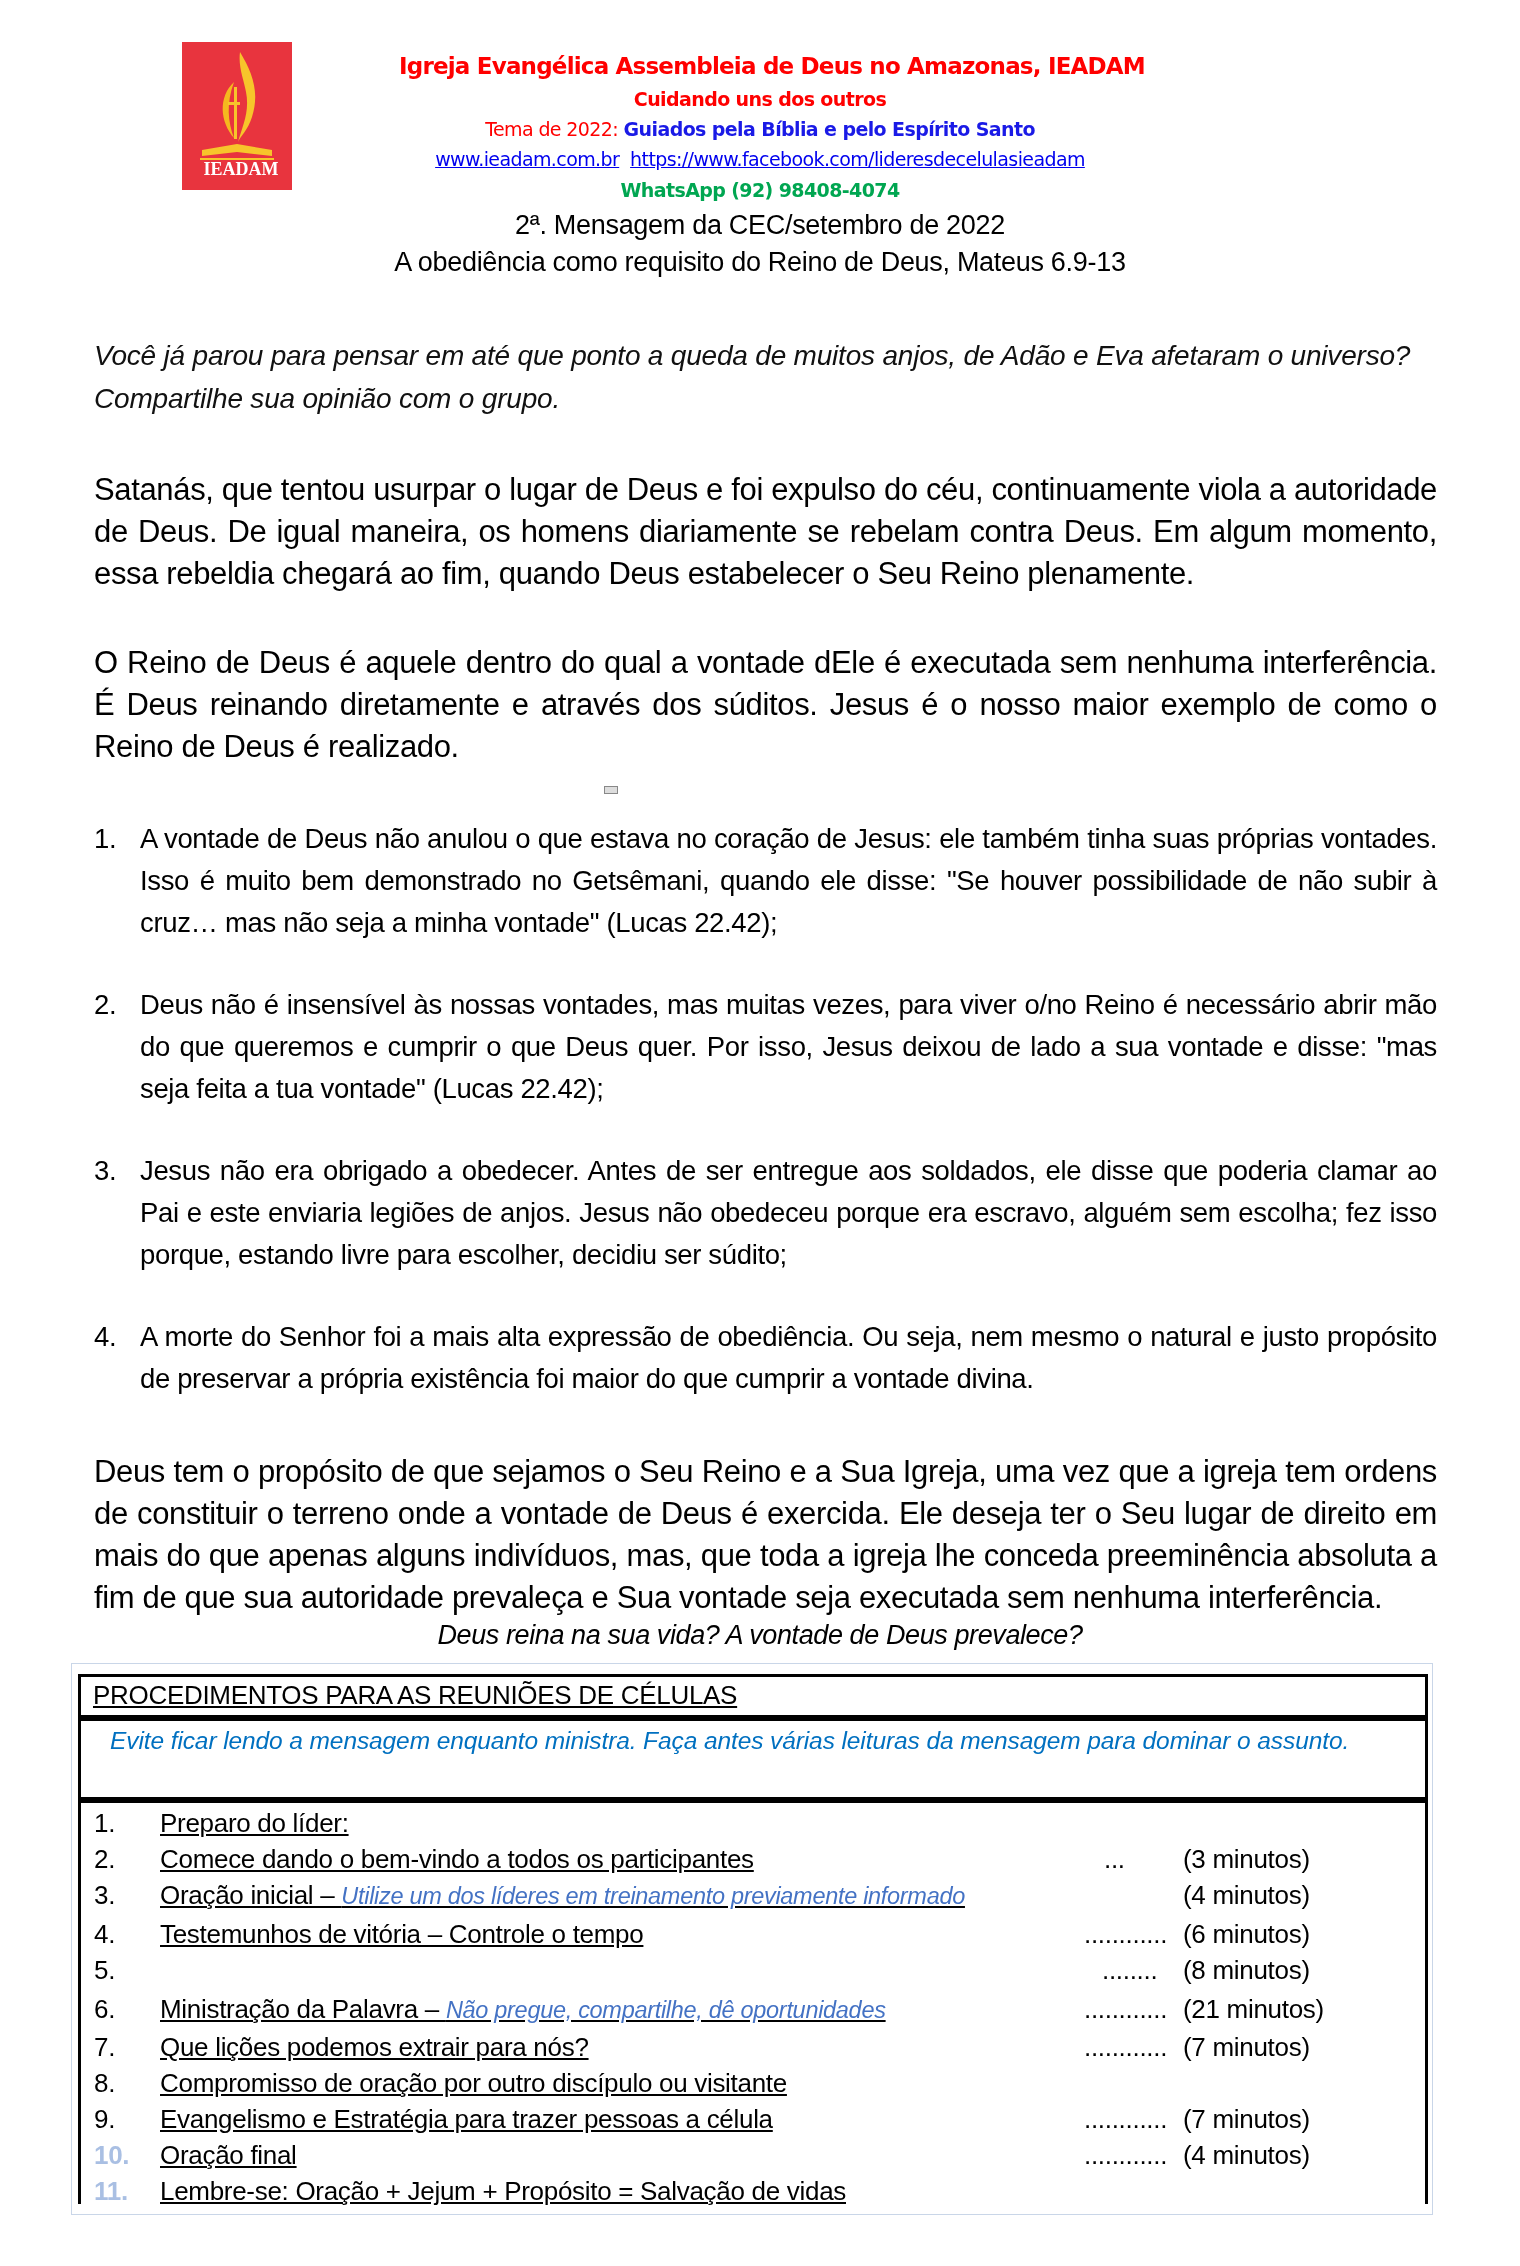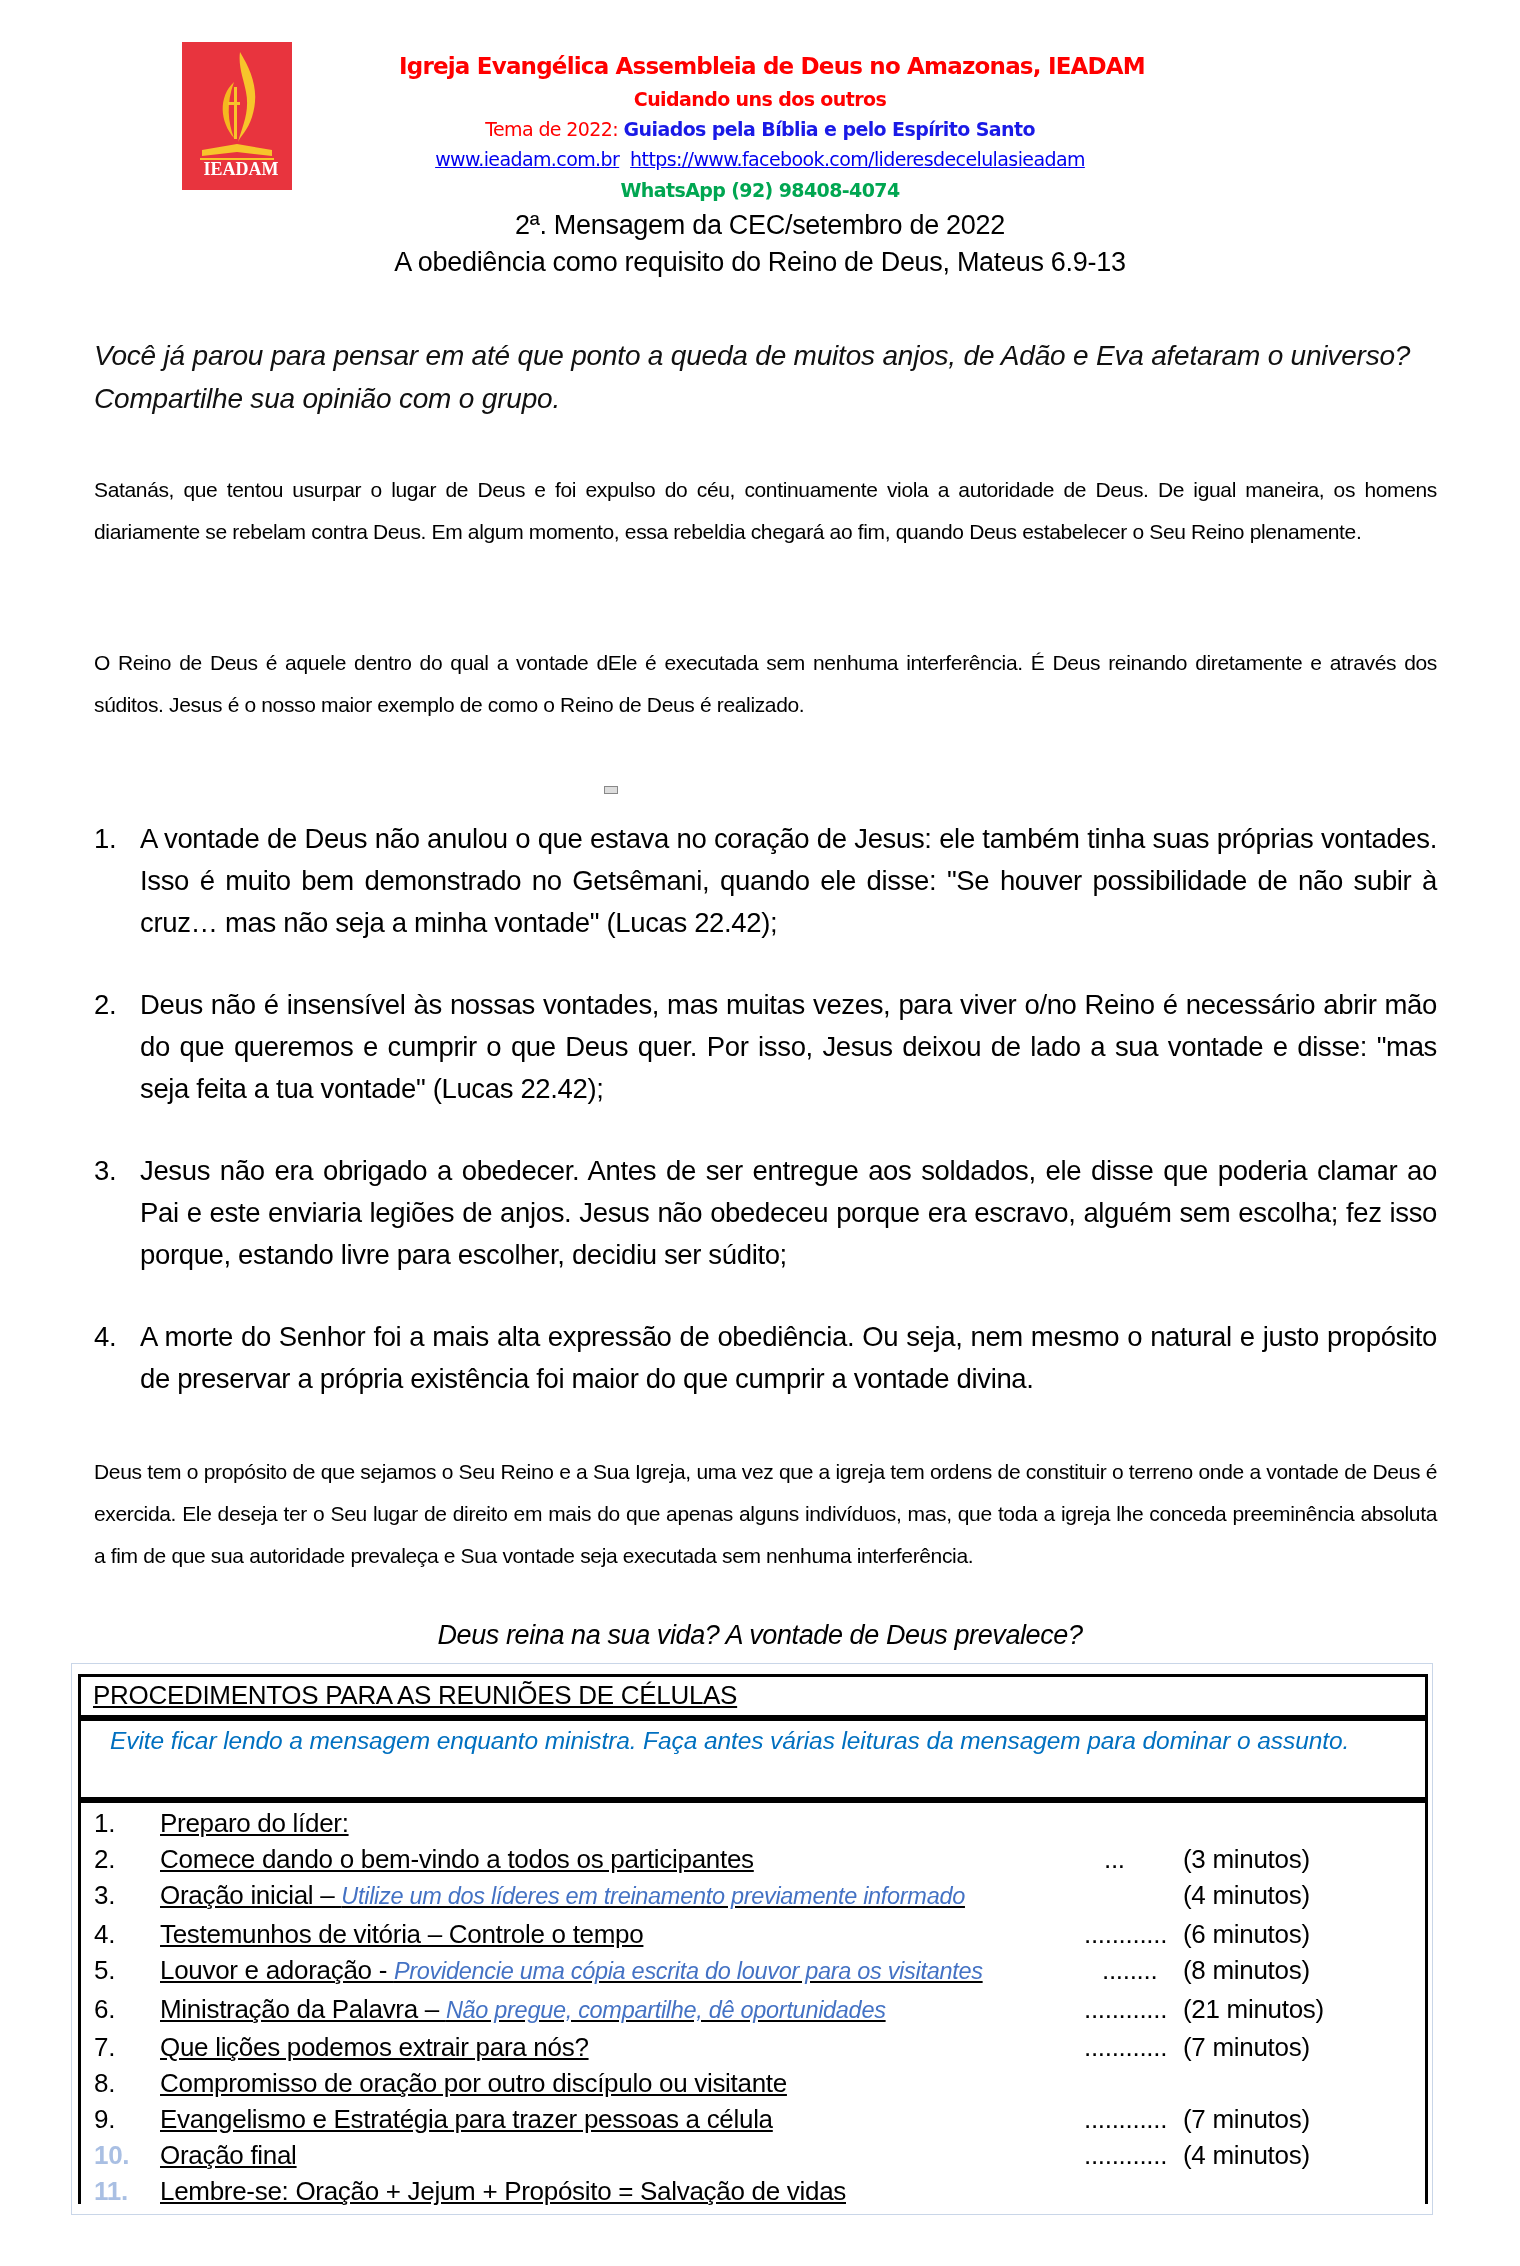--- a/index.html
+++ b/index.html
@@ -19,21 +19,21 @@
   .h-sub { top: 88px; font-size: 19px; font-weight: bold; color: #ff0000; font-family: "DejaVu Sans", sans-serif; letter-spacing: -0.6px; }
   .h-tema { top: 118px; font-size: 19px; color: #ff0000; font-family: "DejaVu Sans", sans-serif; letter-spacing: -0.6px; }
   .h-tema .blue { color: #1a1ae6; font-weight: bold; }
   .h-links { top: 148px; font-size: 19px; color: #0000ee; font-family: "DejaVu Sans", sans-serif; letter-spacing: -0.6px; }
   .h-links a { color: #0000ee; text-decoration: underline; }
   .h-whats { top: 179px; font-size: 19px; font-weight: bold; color: #00a651; font-family: "DejaVu Sans", sans-serif; letter-spacing: -0.6px; }
   .h-msg { top: 210px; font-size: 27px; color: #000; letter-spacing: -0.3px; }
   .h-theme { top: 247px; font-size: 27px; color: #000; letter-spacing: -0.3px; }
 
   
-  .para { left: 94px; width: 1343px; font-size: 21px; line-height: 42px; text-align: justify; letter-spacing: -0.35px; }
+  .para { left: 94px; width: 1343px; font-size: 31px; line-height: 42px; text-align: justify; letter-spacing: -0.35px; }
   .q-italic { left: 94px; width: 1343px; font-size: 28px; line-height: 43px; font-style: italic; letter-spacing: -0.2px; color: #111; }
   .artifact { left: 604px; top: 786px; width: 12px; height: 6px; border: 1px solid #888; background: #ddd; }
 
   .list { left: 94px; width: 1343px; margin: 0; padding: 0; list-style: none; }
   .list li { position: relative; padding-left: 46px; font-size: 27.5px; line-height: 42px;
              text-align: justify; text-align-last: left; letter-spacing: -0.35px; }
   .list li .num { position: absolute; left: 0; top: 0; }
 
   .closing-q { left: 0; width: 1520px; top: 1620px; text-align: center; font-size: 27px; font-style: italic; letter-spacing: -0.4px; }
 
@@ -119,21 +119,20 @@
       <span class="min">(4 minutos)</span>
     </div>
   <div class="step" style="margin-top:3px;">
       <span class="n">4.</span>
       <span class="t"><span>Testemunhos de vitória – Controle o tempo</span></span>
       <span class="dots">............</span>
       <span class="min">(6 minutos)</span>
     </div>
   <div class="step">
       <span class="n">5.</span>
-      <span class="t"><span>Louvor e adoração - </span><span class="hint">Providencie uma cópia escrita do louvor para os visitantes</span></span>
       <span class="dots" style="left:1008px;">........</span>
       <span class="min">(8 minutos)</span>
     </div>
   <div class="step" style="margin-top:3px;">
       <span class="n">6.</span>
       <span class="t"><span>Ministração da Palavra – </span><span class="hint">Não pregue, compartilhe, dê oportunidades</span></span>
       <span class="dots">............</span>
       <span class="min">(21 minutos)</span>
     </div>
   <div class="step" style="margin-top:2px;">

